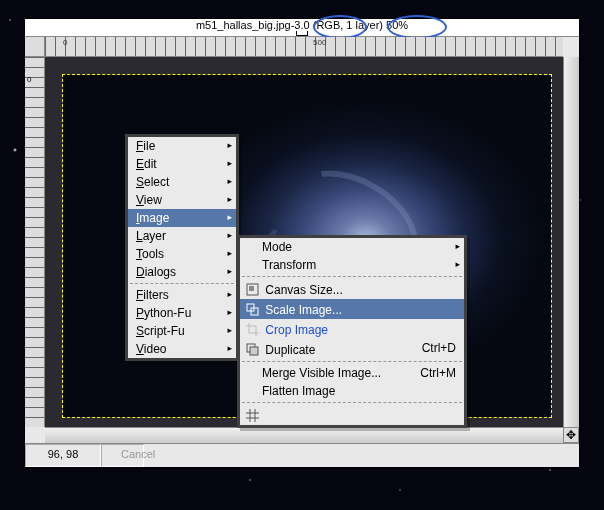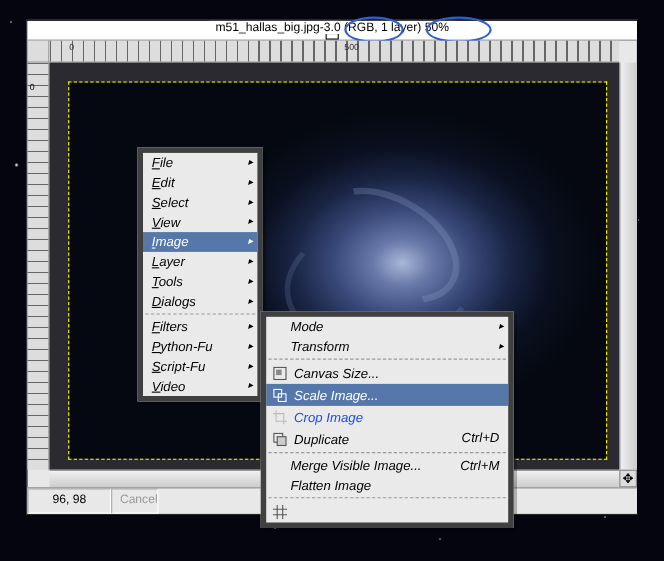--- a/index.html
+++ b/index.html
@@ -65,38 +65,38 @@
   
   .scroll-v { position:absolute; right:0; top:38px; width:16px; bottom:40px;
     background:linear-gradient(to right,#f0f0f0,#ccc); border-left:1px solid #888; }
   .scroll-h { position:absolute; left:20px; bottom:24px; right:16px; height:16px;
     background:linear-gradient(to bottom,#f0f0f0,#ccc); border-top:1px solid #888; }
   .pan-btn { position:absolute; right:0; bottom:24px; width:16px; height:16px;
     background:#ddd; border:1px solid #888; font-size:12px; text-align:center; line-height:14px; }
   
   .statusbar { position:absolute; left:0; right:0; bottom:0; height:24px;
     display:flex; border-top:1px solid #888; background:#e8e8e8; }
-  .status-cell { border:1px inset #fff; padding:3px 7px; font-size:11px; }
+  .status-cell { border:1px inset #fff; padding:3px 19px; font-size:11px; }
   .status-coords { width:76px; text-align:center; }
   .status-layer { flex:1; }
   .status-cancel { width:43px; text-align:center; color:#999; }
   
   
-  .menu { position:absolute; background:#eaeaea; border:5px solid #404040;
-    box-shadow: 3px 3px 0 rgba(0,0,0,0.25); font-size:12px; min-width:100px;font-style:italic; }
+  .menu { position:absolute; background:#eaeaea; border:3px solid #404040;
+    box-shadow: 3px 3px 0 rgba(0,0,0,0.25); font-size:12px; min-width:100px; }
   .menu-item { padding:2px 18px 2px 8px; position:relative; cursor:default; }
   .menu-item u { text-decoration: underline; }
   .menu-item.sel { background:#5577aa; color:#fff; }
   .menu-item.disabled { color:#1d4ed8; }
   .menu-item .arrow { position:absolute; right:4px; top:3px; font-size:9px; }
   .menu-item .shortcut { position:absolute; right:8px; }
   .menu-item .icon { display:inline-block; width:14px; margin-left:-2px; margin-right:2px; position:relative; top:2px; }
   .menu-sep { height:0; border-top:1px dashed #999; margin:2px 2px; }
   .menu1 { left:100px; top:115px; width:114px; }
-  .menu2 { left:212px; top:216px; width:230px;margin-top:48px; }
+  .menu2 { left:212px; top:216px; width:230px; }
   
   svg.micon { width:13px; height:13px; }
 </style>
 </head>
 <body>
 
 <div class="stars"></div>
 
 <div class="window">
   <div class="titlebar">

